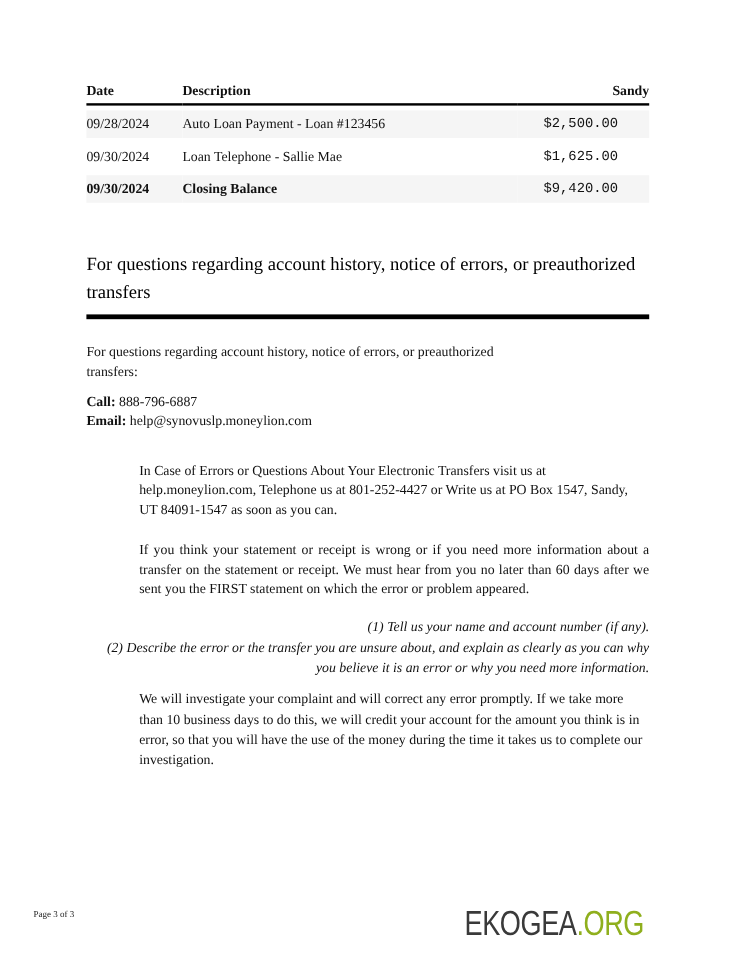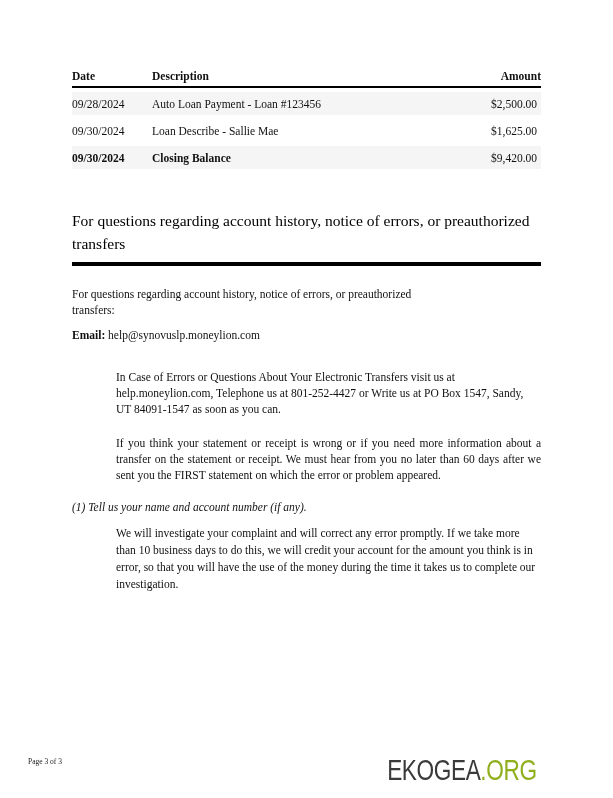--- a/index.html
+++ b/index.html
@@ -35,21 +35,21 @@
     font-size: 11.5px;
   }
   table.txn th.col-amount { text-align: right; }
   table.txn td {
     height: 23px;
     vertical-align: middle;
     padding: 0;
     font-size: 11.5px;
   }
   table.txn tr.shaded td { background: #f5f5f5; }
-  table.txn td.cell-amount { text-align: right; padding-right: 4px; }
+  table.txn td.cell-amount { text-align: center; padding-right: 4px; font-family: Liberation Mono, monospace; }
   table.txn tr.bold-row td.cell-date,
   table.txn tr.bold-row td.cell-desc { font-weight: bold; }
   .col-date  { width: 80px; }
   .col-amount { width: 110px; }
 
   
   .section-heading {
     margin-top: 36px;
     font-size: 15.5px;
     line-height: 23px;
@@ -84,20 +84,21 @@
   }
   .para-errors   { margin-top: 26px; }
   .para-wrong    { margin-top: 18px; text-align: justify; }
   .para-invest   { margin-top: 9px;  line-height: 17px; }
 
   .instructions {
     margin-top: 16px;
     font-style: italic;
     font-size: 11.5px;
     line-height: 17px;
+    text-align: right;
   }
   .instructions .instr-item { margin: 0; }
 
   
   .footer-page {
     position: absolute;
     left: 28px;
     top: 757px;
     font-size: 7.5px;
     color: #222222;
@@ -119,59 +120,63 @@
 <body>
 
 <div class="page">
   <div class="content">
 
     <table class="txn">
       <thead>
         <tr>
           <th class="col-date">Date</th>
           <th>Description</th>
-          <th class="col-amount">Amount</th>
+          <th class="col-amount">Sandy</th>
         </tr>
       </thead>
       <tbody>
         <tr class="shaded">
           <td class="cell-date">09/28/2024</td>
           <td class="cell-desc">Auto Loan Payment - Loan #123456</td>
           <td class="cell-amount">$2,500.00</td>
         </tr>
         <tr>
           <td class="cell-date">09/30/2024</td>
-          <td class="cell-desc">Loan Describe - Sallie Mae</td>
+          <td class="cell-desc">Loan Telephone - Sallie Mae</td>
           <td class="cell-amount">$1,625.00</td>
         </tr>
         <tr class="shaded bold-row">
           <td class="cell-date">09/30/2024</td>
           <td class="cell-desc">Closing Balance</td>
           <td class="cell-amount">$9,420.00</td>
         </tr>
       </tbody>
     </table>
 
     <h2 class="section-heading">For questions regarding account history, notice of errors, or preauthorized transfers</h2>
     <div class="heading-rule"></div>
 
     <p class="intro-para">For questions regarding account history, notice of errors, or preauthorized transfers:</p>
 
     <div class="contact-block">
       <div class="contact-line">
+        <span class="lbl">Call:</span><span class="val"> 888-796-6887</span>
+      </div>
+      <div class="contact-line">
         <span class="lbl">Email:</span><span class="val"> help@synovuslp.moneylion.com</span>
       </div>
     </div>
 
     <p class="para para-errors">In Case of Errors or Questions About Your Electronic Transfers visit us at help.moneylion.com, Telephone us at 801-252-4427 or Write us at PO Box 1547, Sandy, UT 84091-1547 as soon as you can.</p>
 
     <p class="para para-wrong">If you think your statement or receipt is wrong or if you need more information about a transfer on the statement or receipt. We must hear from you no later than 60 days after we sent you the FIRST statement on which the error or problem appeared.</p>
 
     <div class="instructions">
       <p class="instr-item">(1) Tell us your name and account number (if any).</p>
+      <p class="instr-item">(2) Describe the error or the transfer you are unsure about, and explain as clearly as you can why you believe it is an error or why you need more information.</p>
     </div>
 
     <p class="para para-invest">We will investigate your complaint and will correct any error promptly. If we take more than 10 business days to do this, we will credit your account for the amount you think is in error, so that you will have the use of the money during the time it takes us to complete our investigation.</p>
 
   </div>
 
   <div class="footer-page">Page 3 of 3</div>
 
   <div class="logo">
     <span style="color: rgb(58, 58, 58);">EKOGEA</span><span style="color: rgb(143, 175, 29);">.ORG</span>

